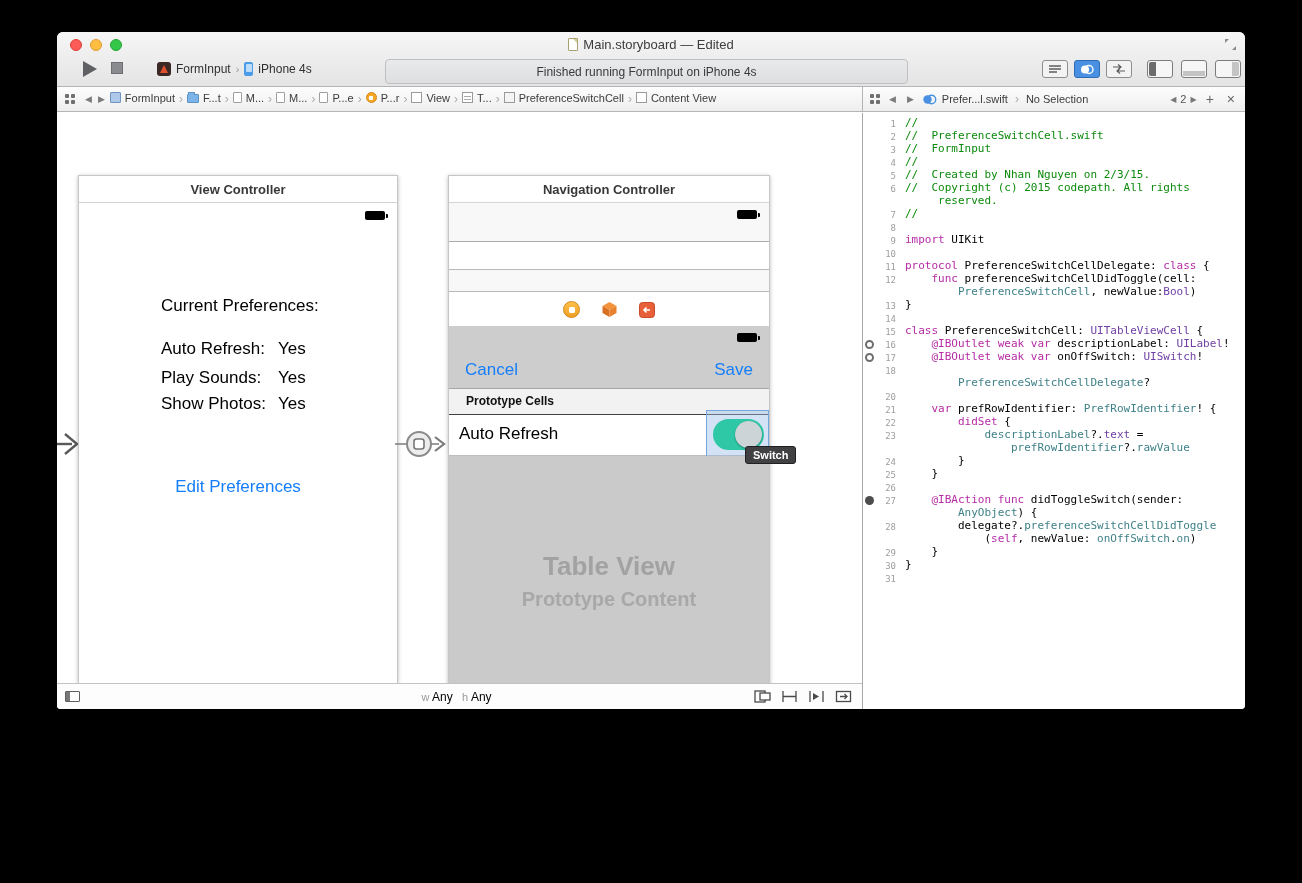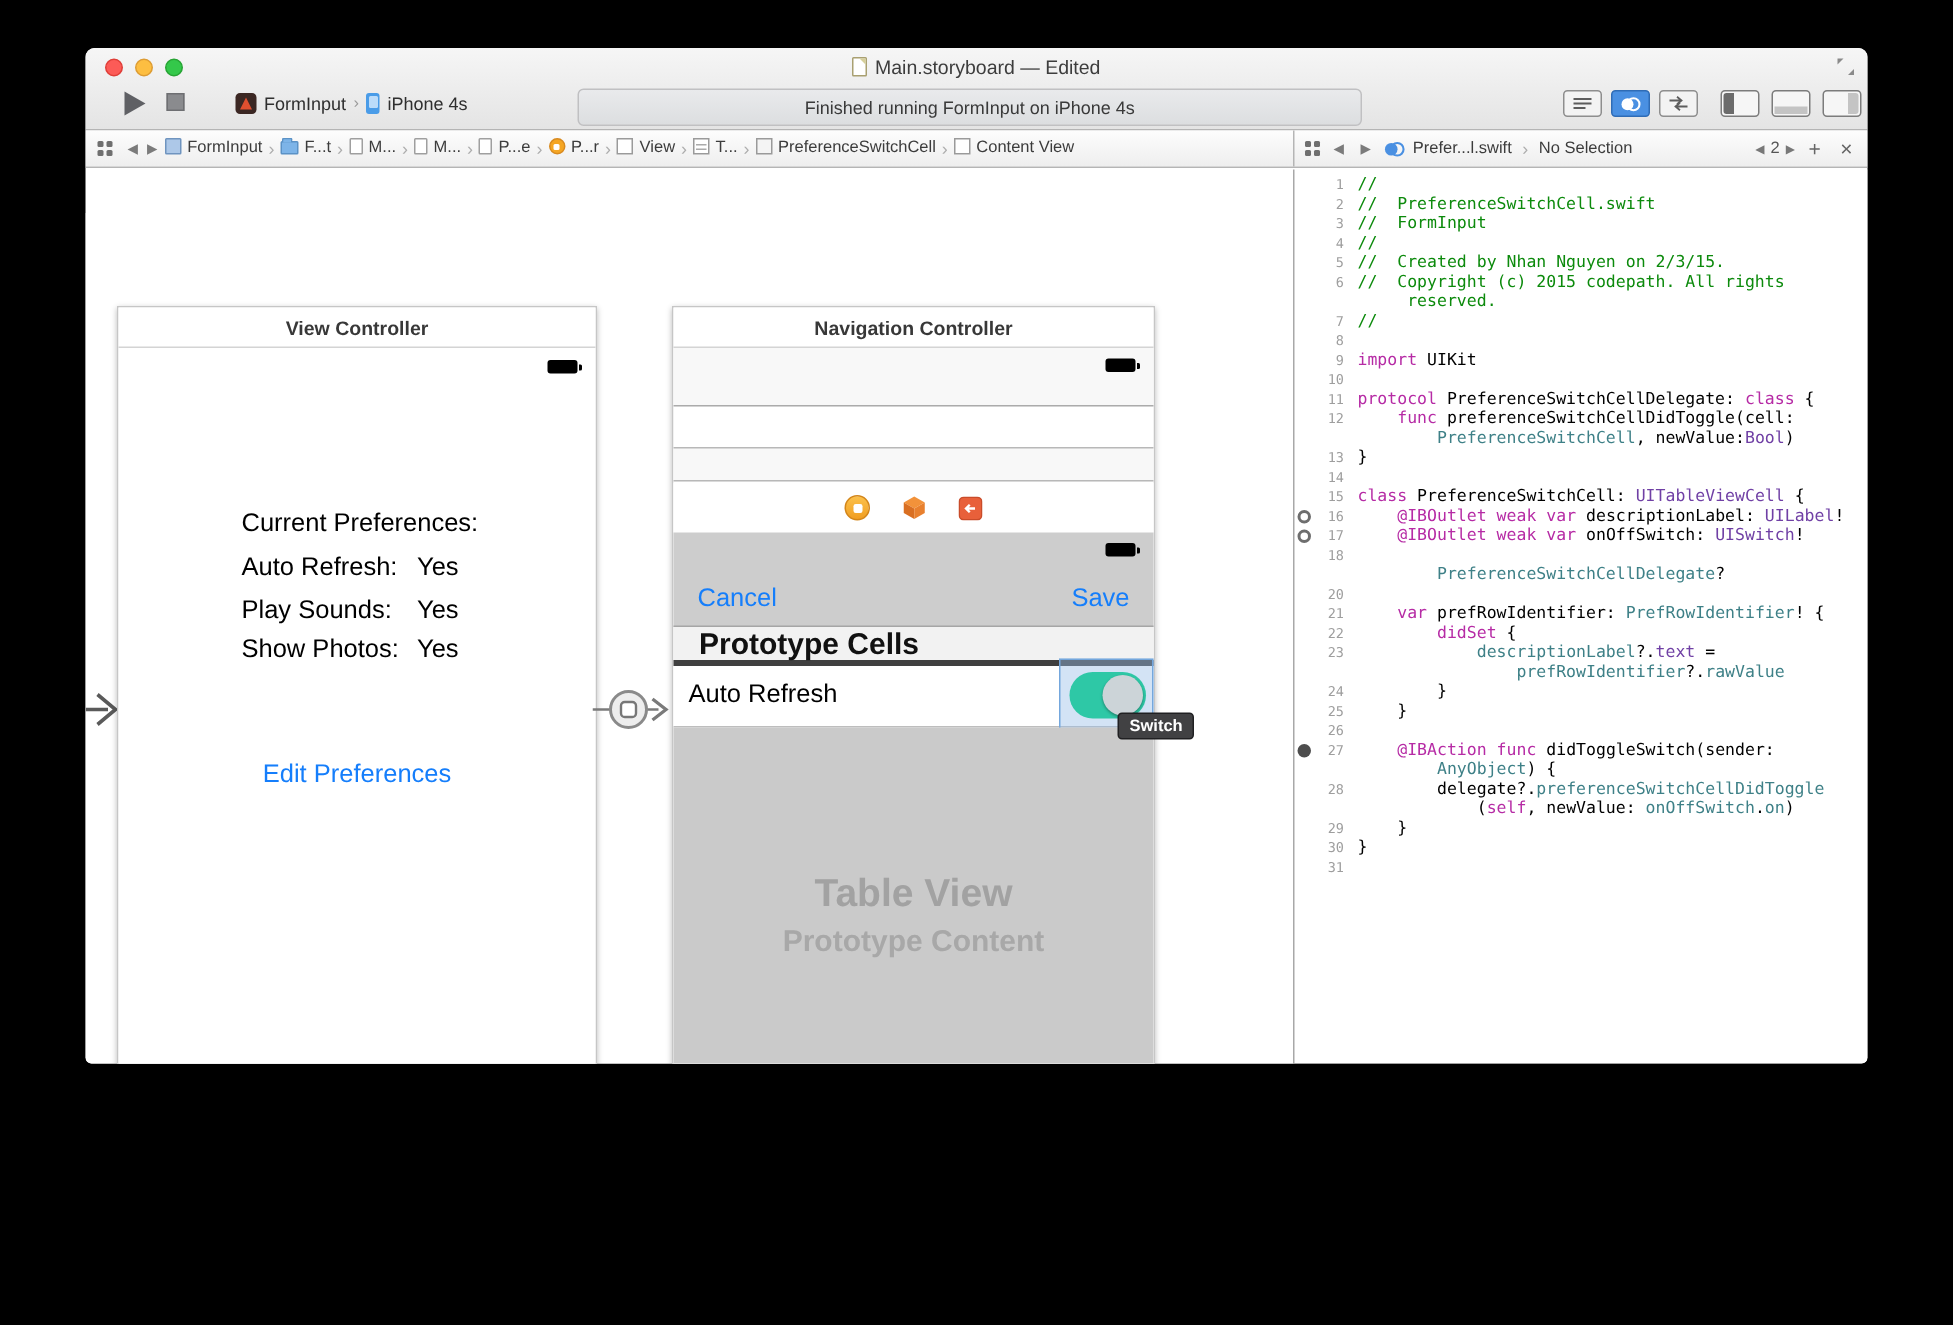--- a/index.html
+++ b/index.html
@@ -57,21 +57,21 @@
   .ic-table { background:#fff; border:1px solid #9a9a9a; position:relative; }
   .ic-table::after { content:""; position:absolute; left:1px; right:1px; top:3px; height:1px; background:#aaa; box-shadow:0 3px 0 #aaa; }
   .ic-cell { background:#f4f4f4; border:1px solid #9a9a9a; }
   .jb-spacer { flex:1; }
   .jb-counter { display:flex; align-items:center; gap:4px; color:#555; }
   .jb-counter .arr { font-size:8px; color:#787878; }
   .jb-plus, .jb-close { color:#666; font-size:14px; padding:0 4px; }
 
   
   .content { position:absolute; top:81px; left:0; right:0; bottom:0; display:flex; }
-  .canvas { position:relative; width:805px; height:100%; background:#ffffff;margin-top:29px; }
+  .canvas { position:relative; width:805px; height:100%; background:#ffffff; }
 
   
   .scene { position:absolute; background:#fff; border:1px solid #c6c6c6; box-shadow:0 1px 4px rgba(0,0,0,.28); }
   .scene-header { height:27px; line-height:27px; text-align:center; font-size:13px; font-weight:600; color:#383838; background:#fff; border-bottom:1px solid #d4d4d4; }
   .scene-body { position:relative; background:#fff; }
   .battery { position:absolute; width:20px; height:9px; background:#000; border-radius:2px; }
   .battery::after { content:""; position:absolute; right:-3px; top:2.5px; width:2px; height:4px; background:#000; border-radius:0 1px 1px 0; }
 
   #scene1 { left:21px; top:62px; width:320px; height:508px; }
   #scene1 .scene-body { height:481px; }
@@ -82,21 +82,21 @@
   #scene2 { left:391px; top:62px; width:322px; height:600px; }
   #scene2 .scene-body { height:573px; }
   .nc-navbar { position:absolute; left:0; right:0; top:0; height:39px; background:#f8f8f8; border-bottom:1px solid #ababab; }
   .nc-strip { position:absolute; left:0; right:0; top:66px; height:23px; background:#f8f8f8; border-top:1px solid #b8b8b8; border-bottom:1px solid #b8b8b8; }
   .dock-row { position:absolute; left:0; right:0; top:90px; height:33px; background:#fff; display:flex; align-items:center; justify-content:center; gap:21px; }
   .dock-vc { width:17px; height:17px; border-radius:50%; background:linear-gradient(180deg,#fcc14b,#f09e22); border:1px solid #d3861a; position:relative; }
   .dock-vc::after { content:""; position:absolute; left:4.5px; top:4.5px; width:6px; height:6px; background:#fff; border-radius:1.5px; }
   .tvc-navbar { position:absolute; left:0; right:0; top:123px; height:63px; background:#cdcdcd; border-bottom:1px solid #a6a6a6; }
   .tvc-cancel { position:absolute; left:16px; top:34px; font-size:17px; color:var(--ios-blue); }
   .tvc-save { position:absolute; right:16px; top:34px; font-size:17px; color:var(--ios-blue); }
-  .tvc-section { position:absolute; left:0; right:0; top:186px; height:26px; background:#f2f2f2; border-bottom:4px solid #404040; font-size:20px; font-weight:bold; color:#111; line-height:24px; padding-left:17px; }
+  .tvc-section { position:absolute; left:0; right:0; top:186px; height:26px; background:#f2f2f2; border-bottom:1px solid #404040; font-size:12px; font-weight:bold; color:#111; line-height:24px; padding-left:17px; }
   .tvc-cell { position:absolute; left:0; right:0; top:212px; height:41px; background:#fff; border-bottom:1px solid #bdbdbd; }
   .cell-label { position:absolute; left:10px; top:9px; font-size:17px; color:#000; }
   .sel-box { position:absolute; left:257px; top:-5px; width:63px; height:48px; background:rgba(150,188,230,.42); border:1px solid #74a7dd; }
   .uiswitch { position:absolute; left:6px; top:8px; width:51px; height:31px; border-radius:16px; background:var(--switch-green); }
   .uiswitch .knob { position:absolute; right:2px; top:2px; width:27px; height:27px; border-radius:50%; background:#ccd4d8; box-shadow:0 1px 2px rgba(0,0,0,.35); }
   .switch-tooltip { position:absolute; left:296px; top:243px; background:#414143; border:1px solid #202022; border-radius:3px; color:#fff; font-size:11px; font-weight:bold; padding:2px 7px; z-index:5; }
   .tvc-gray { position:absolute; left:0; right:0; top:253px; height:228px; background:#cacaca; text-align:center; }
   .tv-title { margin-top:95px; font-size:26px; font-weight:bold; color:#a2a2a2; }
   .tv-sub { margin-top:6px; font-size:20px; font-weight:bold; color:#a8a8a8; }
   .tvc-lower { position:absolute; left:0; right:0; top:481px; bottom:0; background:#d3d3d3; border-top:1px solid #a3a3a3; }
@@ -266,21 +266,21 @@
       <svg class="entry-arrow" width="24" height="30" viewBox="0 0 24 30">
         <path d="M0,15 H15" stroke="#5a5a5a" stroke-width="2.4" fill="none"></path>
         <path d="M8,5 L20,15 L8,25" stroke="#5a5a5a" stroke-width="2.4" fill="none"></path>
       </svg>
 
       <div class="scene" id="scene1">
         <div class="scene-header">View Controller</div>
         <div class="scene-body">
           <span class="battery" style="right:12px; top:8px;"></span>
           <div id="scene1-rows">
-              <div class="pref-row" style="top: 107px;"><span>Current Preferences:</span></div>
+              <div class="pref-row" style="top: 93px;"><span>Current Preferences:</span></div>
               <div class="pref-row" style="top: 136px;"><span>Auto Refresh:</span><span class="pref-val">Yes</span></div>
               <div class="pref-row" style="top: 165px;"><span>Play Sounds:</span><span class="pref-val">Yes</span></div>
               <div class="pref-row" style="top: 191px;"><span>Show Photos:</span><span class="pref-val">Yes</span></div>
             </div>
           <div class="edit-pref-btn">Edit Preferences</div>
         </div>
       </div>
 
       <svg class="segue" width="56" height="36" viewBox="0 0 56 36">
         <path d="M0,18 H44" stroke="#7a7a7a" stroke-width="1.6" fill="none"></path>

